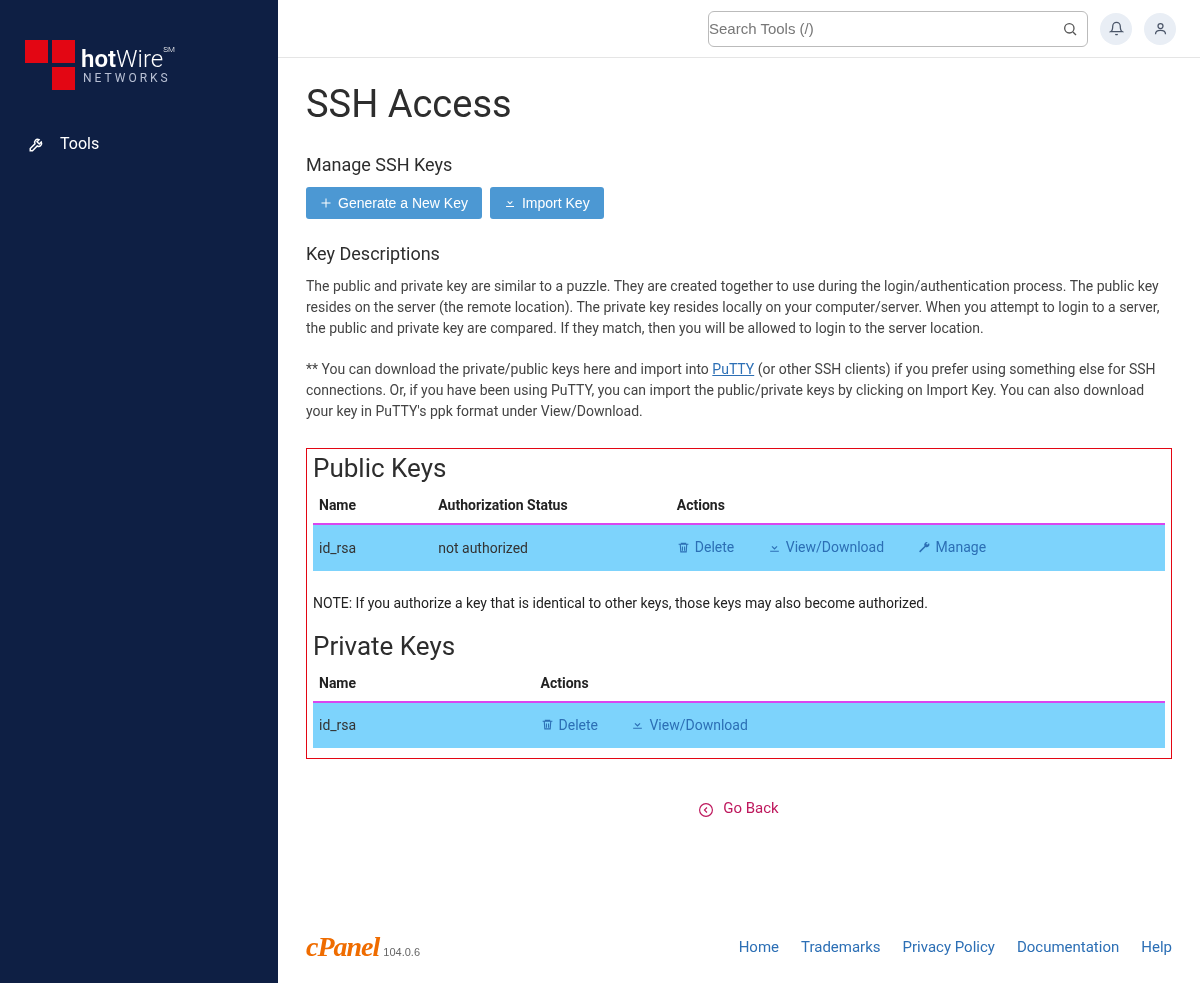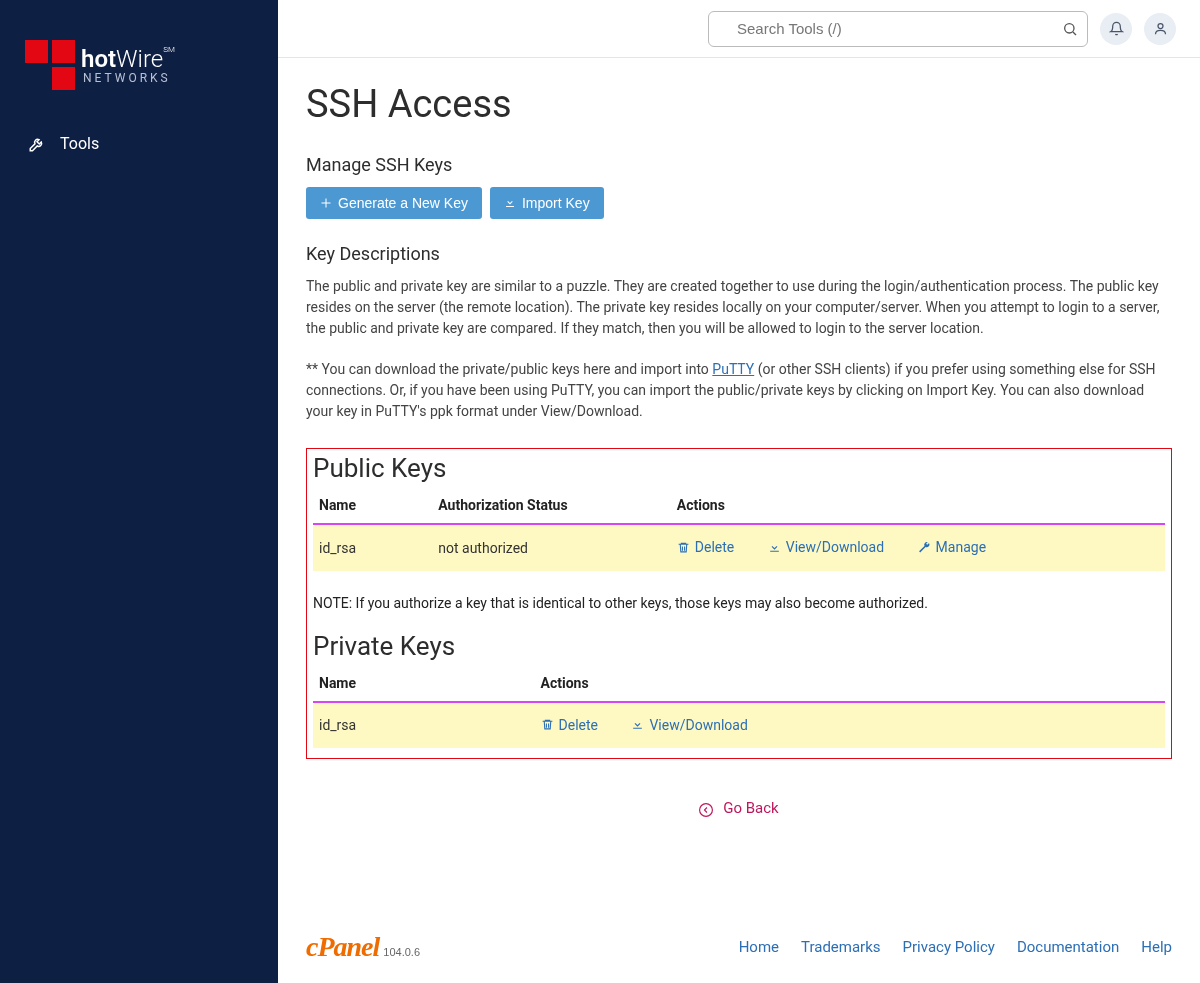--- a/index.html
+++ b/index.html
@@ -14,36 +14,36 @@
 .logo-text { color: #fff; }
 .logo-hw { font-size: 24px; font-weight: 300; }
 .logo-hw strong { font-weight: 600; }
 .logo-sm { font-size: 8px; vertical-align: top; }
 .logo-net { font-size: 12px; letter-spacing: 3px; color: #b8c0d4; display: block; margin-top: -2px; margin-left: 2px; }
 .nav-item { display: flex; align-items: center; gap: 14px; padding: 14px 28px; color: #fff; font-size: 16px; cursor: pointer; }
 .nav-item svg { width: 18px; height: 18px; }
 .main { flex: 1; display: flex; flex-direction: column; }
 .topbar { height: 58px; display: flex; align-items: center; justify-content: flex-end; padding: 0 24px; gap: 12px; border-bottom: 1px solid #e5e5e5; }
 .search-wrap { position: relative; width: 380px; }
-.search-input { width: 100%; height: 36px; border: 1px solid #bbb; border-radius: 6px; padding: 0 40px 0 28px; font-size: 15px; color: #555; }
+.search-input { width: 100%; height: 36px; border: 1px solid #bbb; border-radius: 6px; padding: 0 40px 0 0; font-size: 15px; color: #555; }
 .search-input::placeholder { color: #777; }
 .search-icon-btn { position: absolute; right: 10px; top: 50%; transform: translateY(-50%); background: none; border: none; cursor: pointer; color: #555; }
 .icon-btn { width: 32px; height: 32px; border-radius: 50%; background: #e9eef5; border: none; display: flex; align-items: center; justify-content: center; cursor: pointer; color: #4a5568; }
 .content { padding: 24px 28px; flex: 1; }
 h1.page-title { font-size: 38px; font-weight: 400; color: #2d2d2d; margin-bottom: 28px; }
 h2.section-title { font-size: 18px; font-weight: 400; color: #2d2d2d; margin-bottom: 12px; }
 h2.sub-h { font-size: 26px; font-weight: 400; color: #2d2d2d; margin: 20px 0 4px; }
 .btn-row { display: flex; gap: 8px; margin-bottom: 24px; }
 .btn { background: #4c98d3; color: #fff; border: none; border-radius: 3px; padding: 8px 14px; font-size: 14px; cursor: pointer; display: inline-flex; align-items: center; gap: 6px; }
 .desc { font-size: 14px; color: #444; line-height: 1.5; margin-bottom: 20px; }
 .desc a { color: #2c6fb5; text-decoration: underline; }
 .highlight-box { border: 1px solid #e30613; padding: 4px 6px 10px; margin-top: 26px; }
 .tbl { width: 100%; border-collapse: collapse; margin-top: 4px; }
 .tbl th { text-align: left; font-size: 14px; padding: 10px 6px; border-bottom: 2px solid #d946ef; color: #222; font-weight: 700; }
-.tbl td { font-size: 14px; padding: 14px 6px; background: #fef9c3; color: #333; }
+.tbl td { font-size: 14px; padding: 14px 6px; background: #7dd3fc; color: #333; }
 .action-link { color: #2c6fb5; text-decoration: none; display: inline-flex; align-items: center; gap: 5px; margin-right: 30px; cursor: pointer; }
 .note { font-size: 14px; color: #222; margin-top: 24px; margin-bottom: 8px; }
 .note strong { font-weight: 400; }
 .goback { text-align: center; margin: 40px 0 24px; }
 .goback a { color: #be185d; text-decoration: none; font-size: 15px; display: inline-flex; align-items: flex-end; gap: 10px; cursor: pointer; }
 .footer { display: flex; justify-content: space-between; align-items: center; padding: 8px 28px 20px; }
 .cp-logo { font-family: Georgia, serif; font-style: italic; font-weight: 700; font-size: 28px; color: #ef6c00; letter-spacing: -1px; }
 .cp-ver { font-size: 11px; color: #666; margin-left: 4px; font-style: normal; font-weight: 400; font-family: sans-serif; }
 .footer-links { display: flex; gap: 22px; }
 .footer-links a { color: #2c6fb5; text-decoration: none; font-size: 15px; cursor: pointer; }

